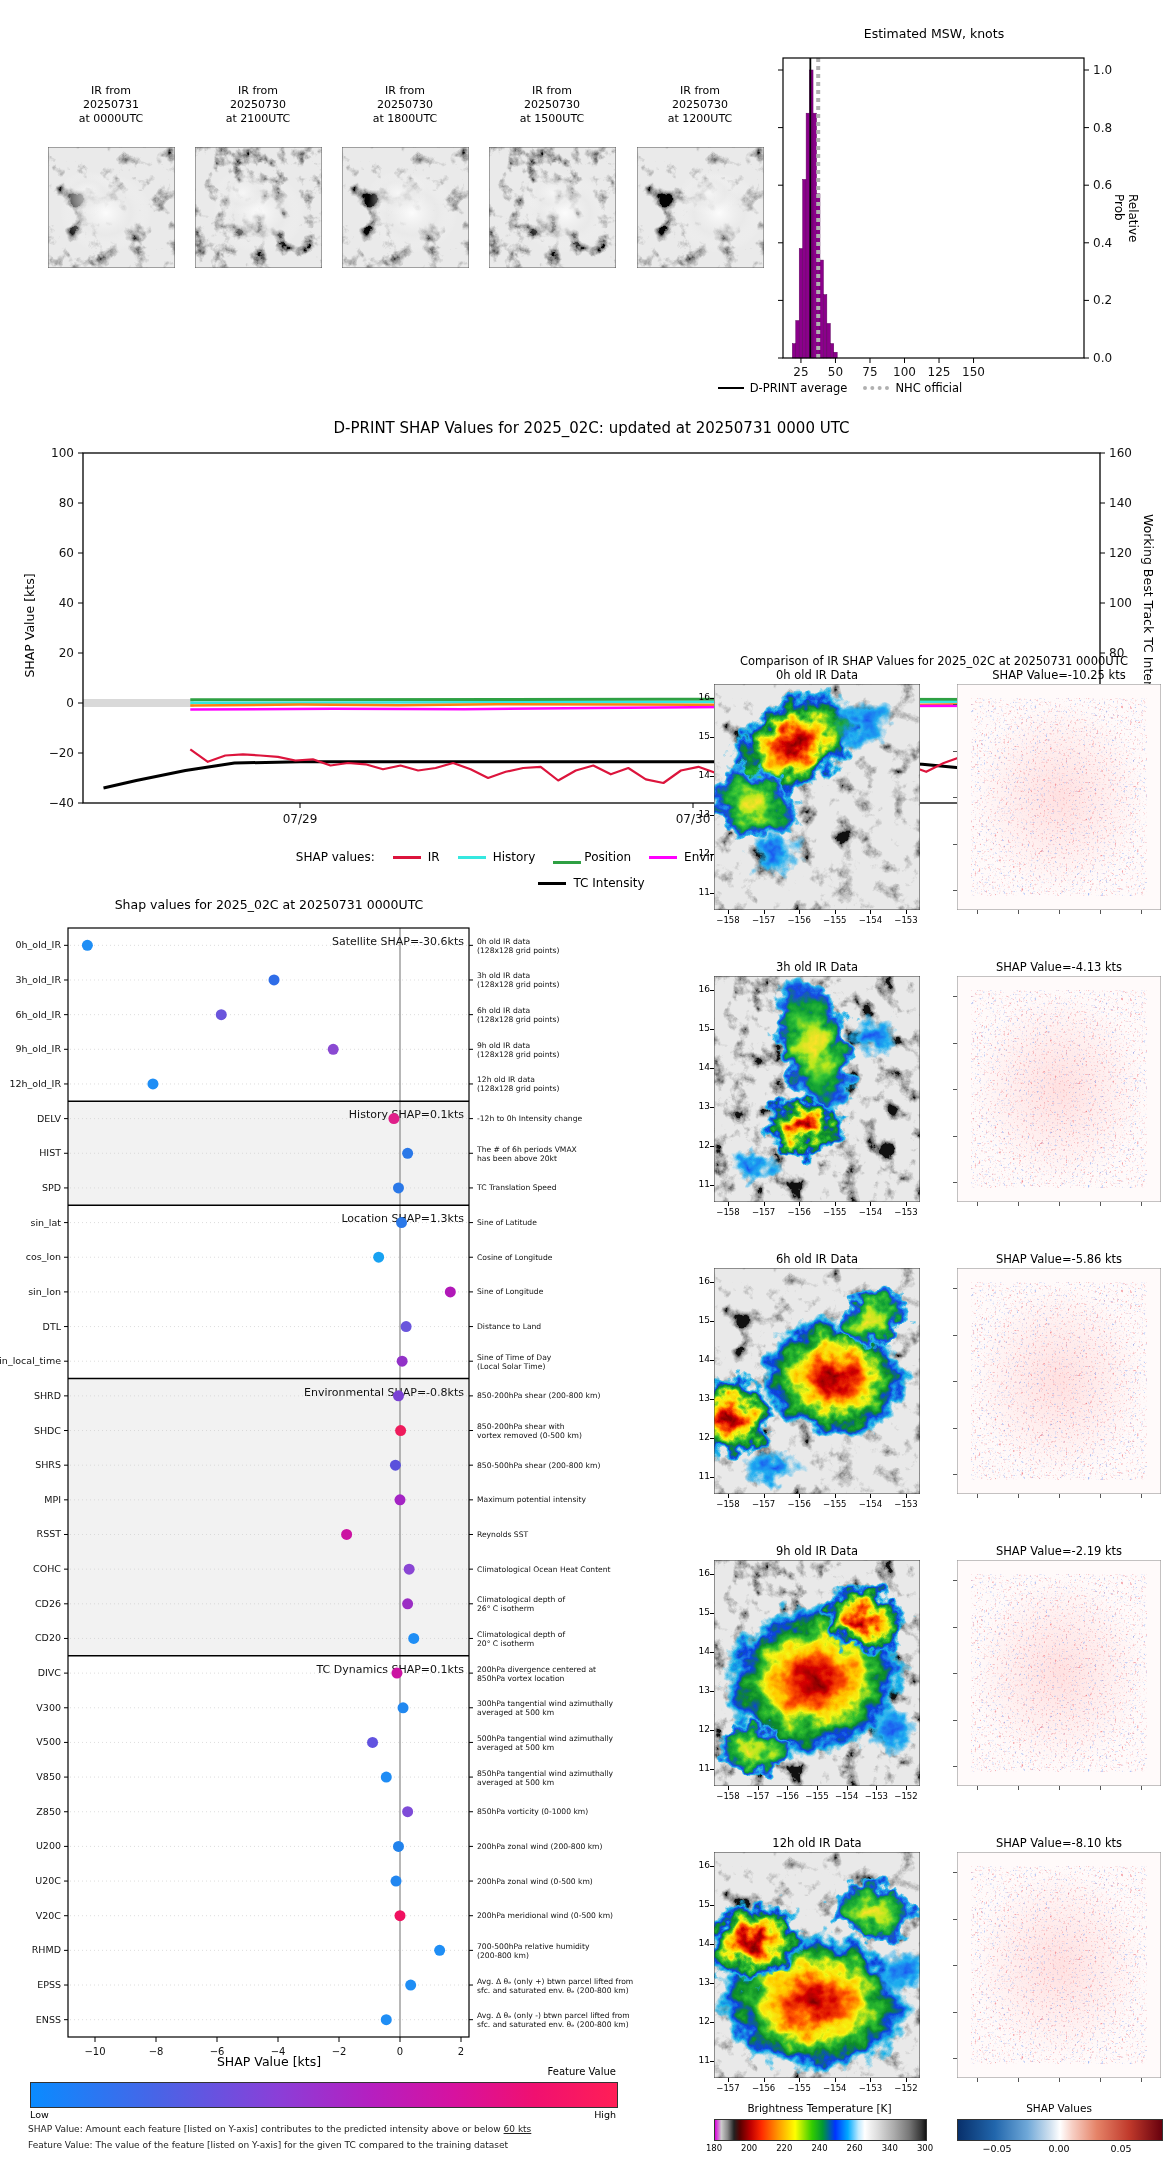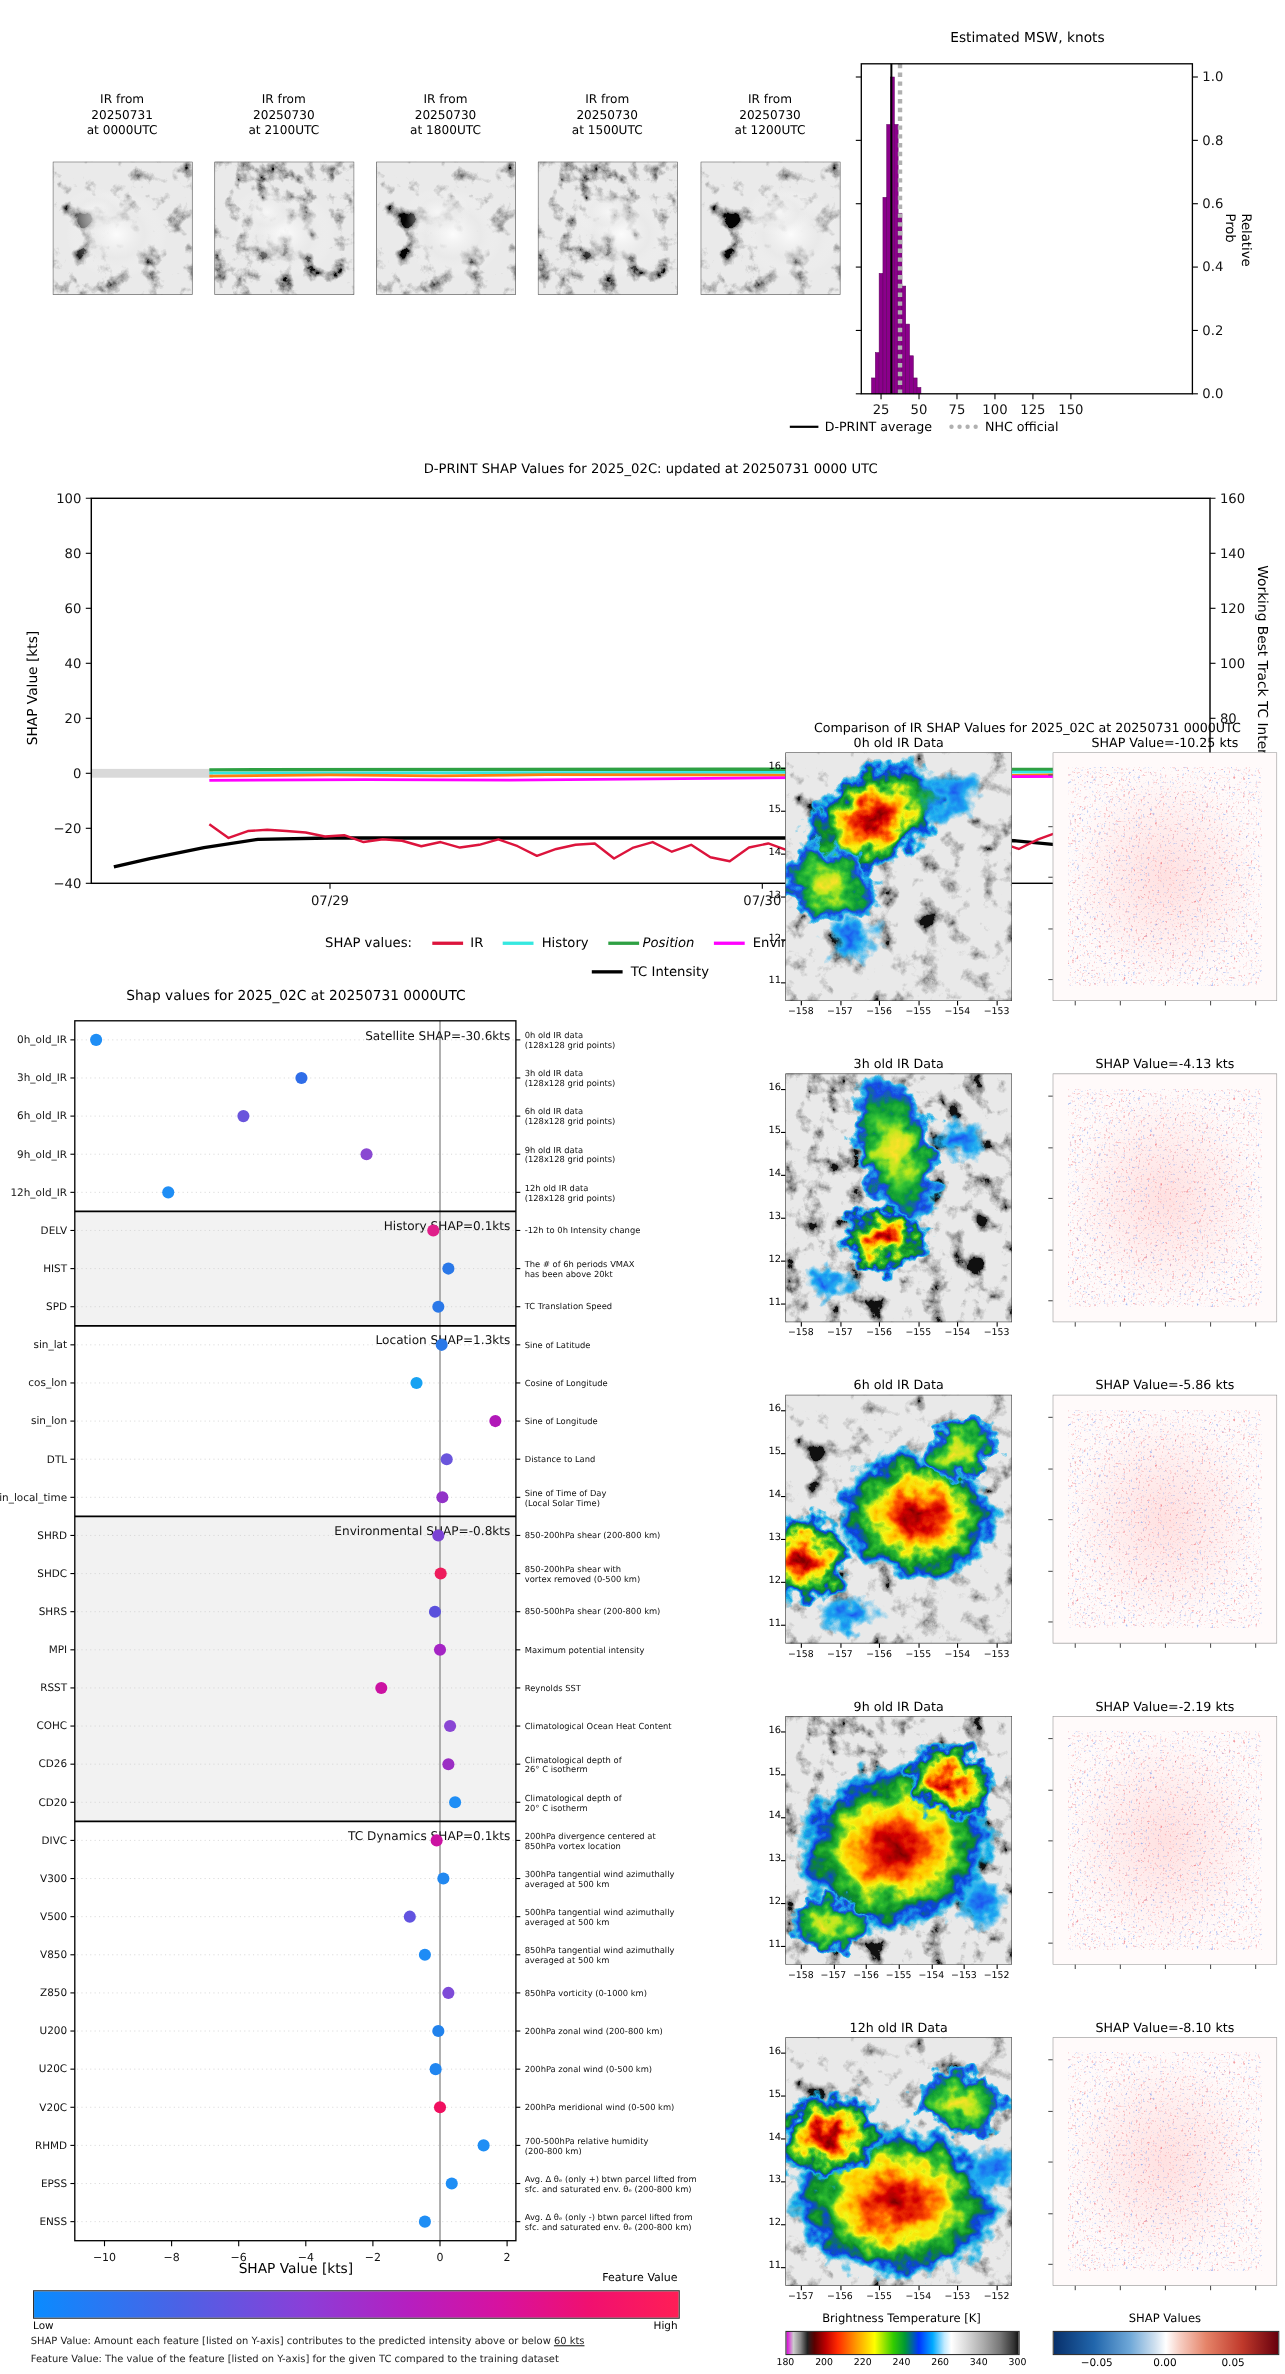--- a/index.html
+++ b/index.html
@@ -140,21 +140,21 @@
       <div style="display:flex;align-items:center;gap:6px;">
         <span style="display:inline-block;width:26px;height:0;border-top:2px solid #000000;"></span>
         <span>D-PRINT average</span>
       </div>
       <div style="display:flex;align-items:center;gap:6px;">
         <span style="display:inline-block;width:26px;height:0;border-top:4px dotted #b0b0b0;"></span>
         <span>NHC official</span>
       </div>
     </div>
 
-  <div class="abs ctr" style="left:83px;top:419px;width:1017px;font-size:12px;text-align:center;">D-PRINT SHAP Values for 2025_02C: updated at 20250731 0000 UTC</div>
+  <div class="abs ctr" style="left:83px;top:419px;width:1017px;font-size:15px;text-align:center;">D-PRINT SHAP Values for 2025_02C: updated at 20250731 0000 UTC</div>
   <div class="abs" id="ts-holder">
       <svg width="1168" height="480" viewBox="0 0 1168 480" style="position:absolute;left:0;top:420px;">
         <rect x="83.03125" y="279" width="110.53125" height="8" fill="#d9d9d9"></rect>
         <polyline points="190.3,279.8 660.3,279.3 1099.1,279.5" fill="none" stroke="#2EA043" stroke-width="3" stroke-linejoin="round"></polyline>
         <polyline points="190.3,282.8 496.5,282.3 824.0,282.0 1099.1,282.0" fill="none" stroke="#35E8E0" stroke-width="2.5" stroke-linejoin="round"></polyline>
         <polyline points="190.3,285.5 300.0,284.5 398.3,285.3 496.5,284.3 627.5,284.5 758.5,285.0 889.5,285.3 987.8,284.0 1099.1,284.3" fill="none" stroke="#FF7F0E" stroke-width="2.5" stroke-linejoin="round"></polyline>
         <polyline points="190.3,289.5 332.8,288.8 463.8,289.3 594.8,288.0 725.8,287.0 889.5,286.0 1099.1,285.5" fill="none" stroke="#FF00FF" stroke-width="2.5" stroke-linejoin="round"></polyline>
         <polyline points="103.5,368.0 136.3,360.5 185.4,350.5 234.5,343.0 300.0,341.8 496.5,341.8 758.5,341.8 856.8,341.8 922.3,344.3 987.8,350.5 1036.9,355.5 1099.1,360.5" fill="none" stroke="#000000" stroke-width="3" stroke-linejoin="round"></polyline>
         <polyline points="190.3,329.3 207.8,341.8 225.3,335.5 242.9,334.3 260.4,335.5 277.9,336.8 295.4,340.5 312.9,339.3 330.5,345.5 348.0,343.0 365.5,344.3 383.0,349.3 400.5,345.5 418.1,350.5 435.6,348.0 453.1,343.0 470.6,349.3 488.1,358.0 505.7,351.8 523.2,348.0 540.7,346.8 558.2,360.5 575.8,350.5 593.3,345.5 610.8,354.3 628.3,348.0 645.8,359.3 663.4,363.0 680.9,350.5 698.4,346.8 715.9,353.0 733.4,349.3 751.0,356.8 768.5,348.0 786.0,344.3 803.5,348.0 821.1,353.0 838.6,346.8 856.1,350.5 873.6,343.0 891.1,338.0 908.7,345.5 926.2,351.8 943.7,343.0 961.2,336.8 978.7,344.3 996.3,350.5 1013.8,355.5 1031.3,348.0 1048.8,353.0 1066.3,355.5 1083.9,354.3" fill="none" stroke="#DC143C" stroke-width="2.2" stroke-linejoin="round"></polyline>
         <rect x="83" y="33" width="1017" height="350" fill="none" stroke="#000" stroke-width="1.3"></rect>
@@ -203,21 +203,21 @@
   <div class="abs" id="ts-legend1" style="left:83px;top:850px;width:1017px;display:flex;justify-content:center;gap:18px;align-items:center;font-size:12px;">
       <span>SHAP values:</span>
       <span style="display:inline-flex;align-items:center;gap:7px;">
         <span style="display:inline-block;width:28px;height:0;border-top:3px solid #DC143C;"></span>
         <span>IR</span>
       </span>
       <span style="display:inline-flex;align-items:center;gap:7px;">
         <span style="display:inline-block;width:28px;height:0;border-top:3px solid #35E8E0;"></span>
         <span>History</span>
       </span>
-      <span style="display:inline-flex;align-items:center;gap:3px;font-style:italic;">
+      <span style="display:inline-flex;align-items:flex-end;gap:3px;">
         <span style="display:inline-block;width:28px;height:0;border-top:3px solid #2EA043;"></span>
         <span>Position</span>
       </span>
       <span style="display:inline-flex;align-items:center;gap:7px;">
         <span style="display:inline-block;width:28px;height:0;border-top:3px solid #FF00FF;"></span>
         <span>Environment</span>
       </span>
       <span style="display:inline-flex;align-items:center;gap:7px;">
         <span style="display:inline-block;width:28px;height:0;border-top:3px solid #FF7F0E;"></span>
         <span>GFS Thermo</span>

